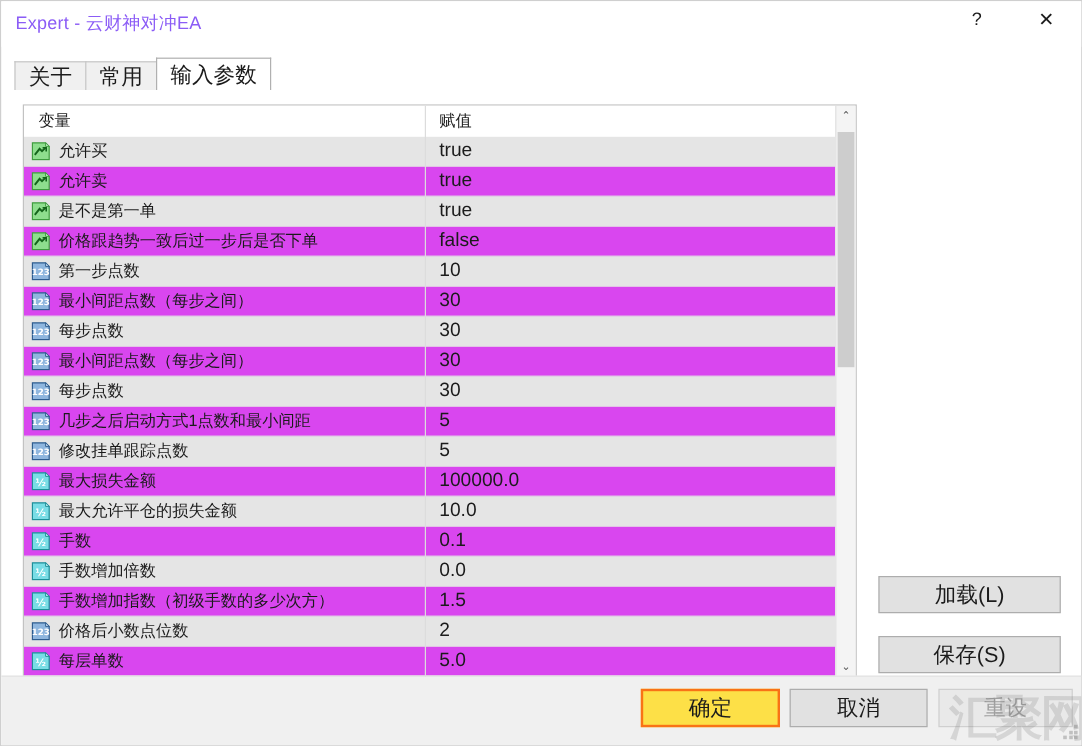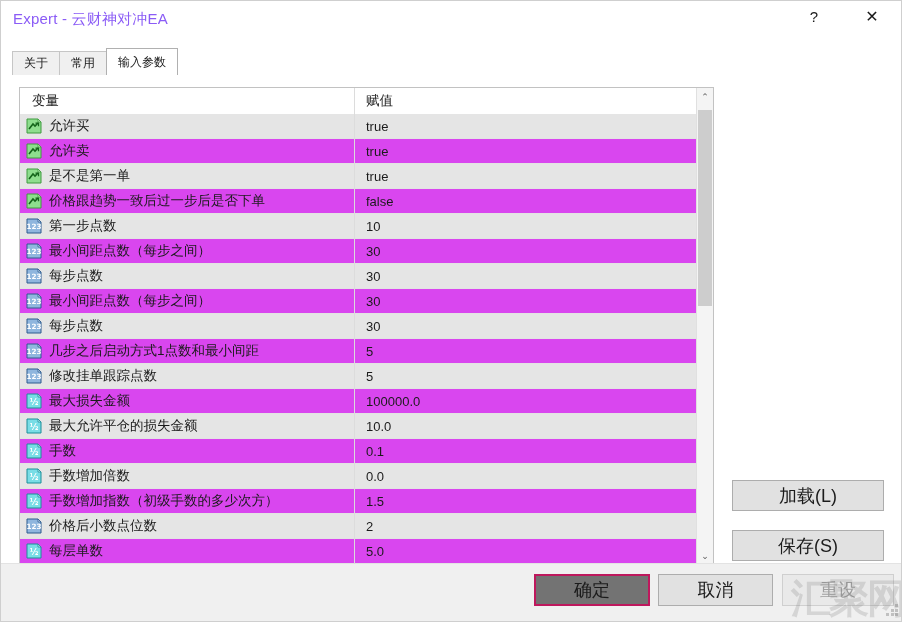--- a/index.html
+++ b/index.html
@@ -44,21 +44,21 @@
   
   #tabstrip {
     position: absolute; left: 11px; top: 48px;
     height: 26px;
     display: flex; align-items: flex-end;
   }
   .tab {
     height: 24px;
     padding: 0 11px;
     display: flex; align-items: center; justify-content: center;
-    font-size: 12px; color: #1b1b1b;
+    font-size: 18px; color: #1b1b1b;
     background: #f0f0f0;
     border: 1px solid #c6c6c6;
     border-bottom: none;
     margin-right: -1px;
     cursor: default;
     white-space: nowrap;
   }
   .tab.active {
     background: #ffffff;
     height: 27px;
@@ -107,21 +107,21 @@
     display: flex; align-items: center;
     padding-left: 6px;
     font-size: 13.5px;
     color: #1b1b1b;
     white-space: nowrap;
     overflow: hidden;
   }
   .cell-val {
     width: 342px;
     padding-left: 12px;
-    font-size: 13px;
+    font-size: 16px;
     color: #1b1b1b;
     white-space: nowrap;
     overflow: hidden;
   }
   .hdr-name { padding-left: 12px; font-size: 13.5px; }
   .hdr-val  { font-size: 13.5px; }
 
   
   .ticon {
     position: relative;
@@ -159,22 +159,22 @@
   .btn {
     display: flex; align-items: center; justify-content: center;
     background: #e1e1e1;
     border: 1px solid #adadad;
     font-size: 18px;
     color: #1b1b1b;
     cursor: default;
     white-space: nowrap;
   }
   .btn.default {
-    background: #737373;
-    border: 2px solid #be185d;
+    background: #fde047;
+    border: 2px solid #f97316;
   }
   .btn.disabled {
     background: #e9e9e9;
     border: 1px solid #cfcfcf;
     color: #a0a0a0;
   }
 
   #btn-load { position: absolute; left: 731px; top: 479px; width: 152px; height: 31px; }
   #btn-save { position: absolute; left: 731px; top: 529px; width: 152px; height: 31px; }
 

